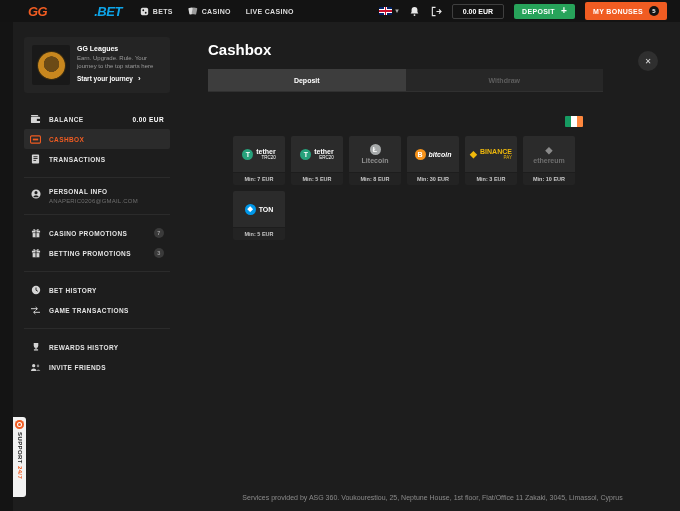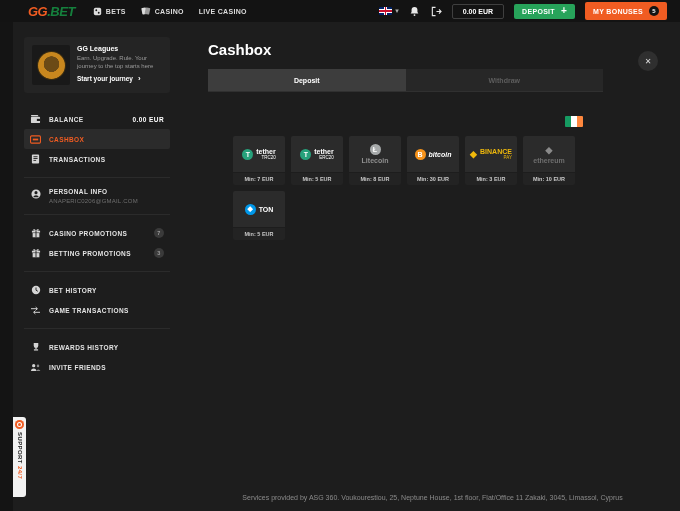--- a/index.html
+++ b/index.html
@@ -3,21 +3,21 @@
 <meta charset="utf-8">
 <style>
   * { margin:0; padding:0; box-sizing:border-box; }
   html,body { width:680px; height:511px; overflow:hidden; }
   body { background:#141414; font-family:"Liberation Sans", sans-serif; color:#e6e6e6; }
 
   
   .navbar { height:22px; background:#131313; display:flex; align-items:center; padding:0 13px 0 28px; }
   .logo { font-size:13px; font-weight:bold; font-style:italic; letter-spacing:-0.5px; margin-right:18px; }
   .logo .gg { color:#f05c22; }
-  .logo .bet { color:#15803d; }
+  .logo .bet { color:#0ea5e9;margin-left:47px; }
   .nav-item { display:flex; align-items:center; gap:4px; margin-right:15px; font-size:7px; font-weight:bold; color:#dcdcdc; letter-spacing:0.3px; cursor:pointer; }
   .nav-icon svg { display:block; }
   .nav-right { margin-left:auto; display:flex; align-items:center; gap:10px; }
   .lang { display:flex; align-items:center; gap:3px; cursor:pointer; }
   .flag-uk { width:13px; height:8px; border-radius:1px;
     background:
       linear-gradient(to right, transparent 44%, #c8102e 44%, #c8102e 56%, transparent 56%),
       linear-gradient(to bottom, transparent 36%, #c8102e 36%, #c8102e 64%, transparent 64%),
       linear-gradient(to right, transparent 36%, #ffffff 36%, #ffffff 64%, transparent 64%),
       linear-gradient(to bottom, transparent 26%, #ffffff 26%, #ffffff 74%, transparent 74%),

